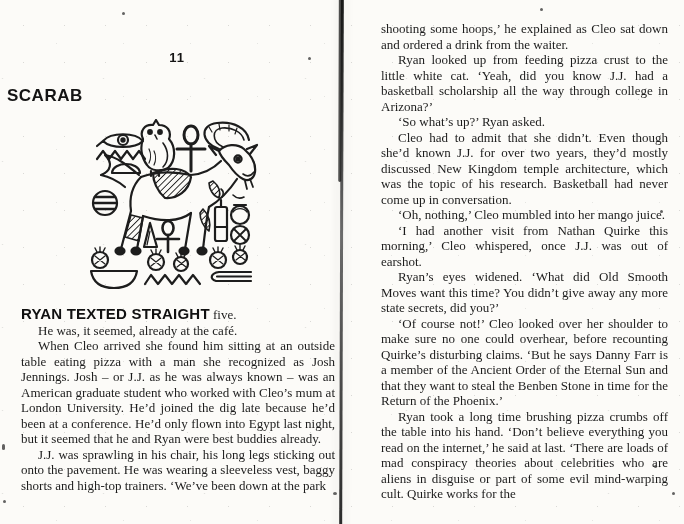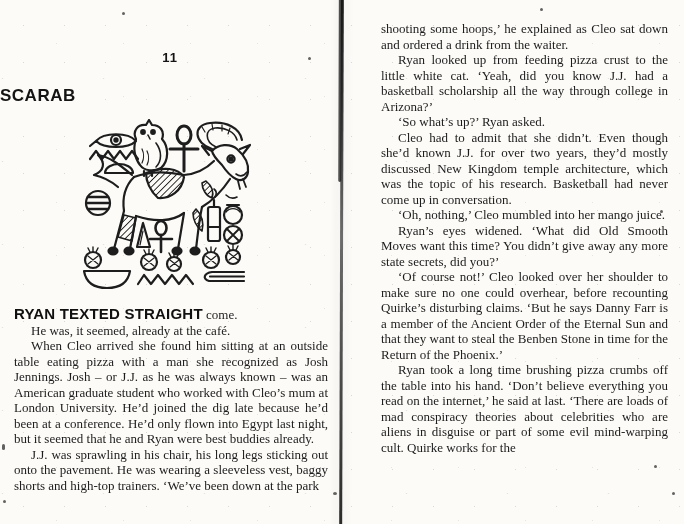--- a/index.html
+++ b/index.html
@@ -9,21 +9,21 @@
     background-image:
       radial-gradient(rgba(80,80,80,.20) .6px, transparent .95px),
       radial-gradient(rgba(110,110,110,.16) .5px, transparent .85px),
       radial-gradient(rgba(60,60,60,.13) .7px, transparent 1.05px);
     background-size:41px 37px, 67px 53px, 101px 83px;
     background-position:3px 7px, 23px 17px, 53px 37px;
     color:var(--ink,#1d1d1d);
     font-family:"Liberation Serif", serif;
   }
   .page{position:absolute;top:0;height:388px;}
-  .page-left{left:0;width:340px;}
+  .page-left{left:7px;width:340px;}
   .page-right{left:344px;width:340px;}
 
   .gutter{
     position:absolute;left:340px;top:-3px;width:3px;height:532px;
     background:linear-gradient(to bottom,#181818 0%,#2f2f2f 18%,#6b6b6b 45%,#4a4a4a 72%,#2a2a2a 100%);
     transform:rotate(0.18deg);
     box-shadow:-4px 0 7px rgba(0,0,0,.07), 4px 0 7px rgba(0,0,0,.06);
   }
   .gutter::before{
     content:"";position:absolute;left:-2px;top:0;width:3px;height:185px;
@@ -172,34 +172,35 @@
         <g>
           <polyline points="72,165 78,156 85,165 92,156 99,165 106,156 113,165 120,156 127,165"></polyline>
         </g>
         <g>
           <path d="M178 153 L146 153 C138 154 136 160 143 162 L178 162 M178 157.5 L144 157.5"></path>
         </g>
       </g>
     </svg>
 
     <div class="body-text body-left">
-        <p class="para"><span class="run-lead">RYAN TEXTED STRAIGHT</span><span class="run-normal"> come.</span></p>
+        <p class="para"><span class="run-lead">RYAN TEXTED STRAIGHT</span><span class="run-normal"> five.</span></p>
         <p class="para indent"><span class="run-normal">He was, it seemed, already at the café.</span></p>
         <p class="para indent"><span class="run-normal">When Cleo arrived she found him sitting at an outside table eating pizza with a man she recognized as Josh Jennings. Josh – or J.J. as he was always known – was an American graduate student who worked with Cleo’s mum at London University. He’d joined the dig late because he’d been at a conference. He’d only flown into Egypt last night, but it seemed that he and Ryan were best buddies already.</span></p>
         <p class="para indent"><span class="run-normal">J.J. was sprawling in his chair, his long legs sticking out onto the pavement. He was wearing a sleeveless vest, baggy shorts and high-top trainers. ‘We’ve been down at the park</span></p>
       </div>
   </div>
 
   <div class="page page-right">
     <div class="body-text body-right">
         <p class="para"><span class="run-normal">shooting some hoops,’ he explained as Cleo sat down and ordered a drink from the waiter.</span></p>
         <p class="para indent"><span class="run-normal">Ryan looked up from feeding pizza crust to the little white cat. ‘Yeah, did you know J.J. had a basketball scholarship all the way through college in Arizona?’</span></p>
         <p class="para indent"><span class="run-normal">‘So what’s up?’ Ryan asked.</span></p>
         <p class="para indent"><span class="run-normal">Cleo had to admit that she didn’t. Even though she’d known J.J. for over two years, they’d mostly discussed New Kingdom temple architecture, which was the topic of his research. Basketball had never come up in conversation.</span></p>
         <p class="para indent"><span class="run-normal">‘Oh, nothing,’ Cleo mumbled into her mango juice.</span></p>
+        <p class="para indent"><span class="run-normal">‘I had another visit from Nathan Quirke this morning,’ Cleo whispered, once J.J. was out of earshot.</span></p>
         <p class="para indent"><span class="run-normal">Ryan’s eyes widened. ‘What did Old Smooth Moves want this time? You didn’t give away any more state secrets, did you?’</span></p>
         <p class="para indent"><span class="run-normal">‘Of course not!’ Cleo looked over her shoulder to make sure no one could overhear, before recounting Quirke’s disturbing claims. ‘But he says Danny Farr is a member of the Ancient Order of the Eternal Sun and that they want to steal the Benben Stone in time for the Return of the Phoenix.’</span></p>
         <p class="para indent"><span class="run-normal">Ryan took a long time brushing pizza crumbs off the table into his hand. ‘Don’t believe everything you read on the internet,’ he said at last. ‘There are loads of mad conspiracy theories about celebrities who are aliens in disguise or part of some evil mind-warping cult. Quirke works for the </span></p>
       </div>
   </div>
 
   <div class="gutter"></div>
 
   <div class="speck" style="left:2px;top:444px;width:3px;height:6px;border-radius:2px;"></div>
   <div class="speck" style="left:3px;top:500px;width:3px;height:3px;"></div>

